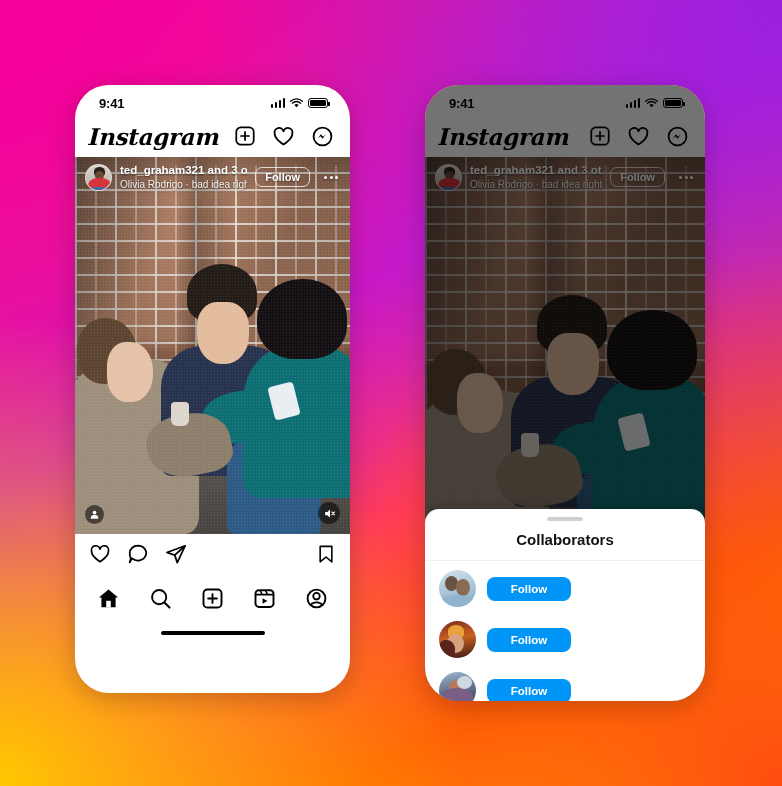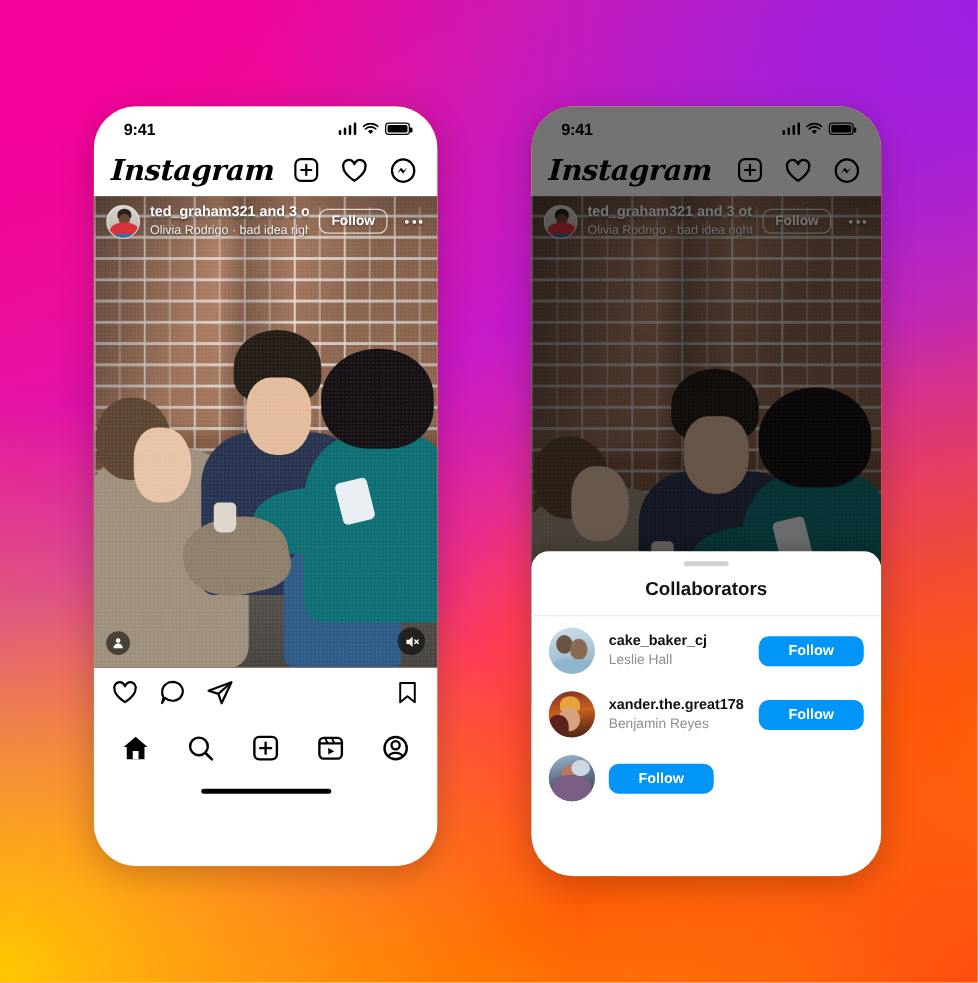--- a/index.html
+++ b/index.html
@@ -194,21 +194,21 @@
     padding: 0 8px;
   }
   .homebar {
     height: 22px; display:flex; align-items:center; justify-content:center;
   }
   .homebar i { display:block; width: 104px; height: 4.5px; background:#000; border-radius: 3px; }
 
   
   .dim { position:absolute; inset:0; background: rgba(0,0,0,.55); }
   .sheet {
-    position:absolute; left:0; right:0; bottom:0; height: 260px;
+    position:absolute; left:0; right:0; bottom:0; height: 192px;
     background:#fff; border-radius: 14px 14px 0 0;
     box-shadow: 0 -2px 14px rgba(0,0,0,.2);
   }
   .grabber { display:flex; justify-content:center; padding-top: 8px; }
   .grabber i { width: 36px; height: 4px; background:#d0d0d0; border-radius: 3px; }
   .sheet-title {
     text-align:center; font-size: 15px; font-weight: bold; color:#111;
     padding: 10px 0 12px; border-bottom: 1px solid #efefef;
   }
   .collab-list { padding: 2px 0; }
@@ -488,37 +488,29 @@
       <div class="sheet-title">Collaborators</div>
 
       <div class="collab-list">
 
         <div class="collab">
           <div class="cav cav-a">
             <span class="s1"></span>
               <span class="s2"></span>
               <span class="s3"></span>
           </div>
-          <div class="collab-text">
-            <div class="c-user">cake_baker_cj</div>
-            <div class="c-name">Leslie Hall</div>
-          </div>
           <button class="follow-btn">Follow</button>
         </div>
 
         <div class="collab">
           <div class="cav cav-b">
             <span class="s1"></span>
               <span class="s2"></span>
               <span class="s3"></span>
           </div>
-          <div class="collab-text">
-            <div class="c-user">xander.the.great178</div>
-            <div class="c-name">Benjamin Reyes</div>
-          </div>
           <button class="follow-btn">Follow</button>
         </div>
 
         <div class="collab">
           <div class="cav cav-c">
             <span class="s1"></span>
               <span class="s2"></span>
               <span class="s3"></span>
           </div>
           <button class="follow-btn">Follow</button>

